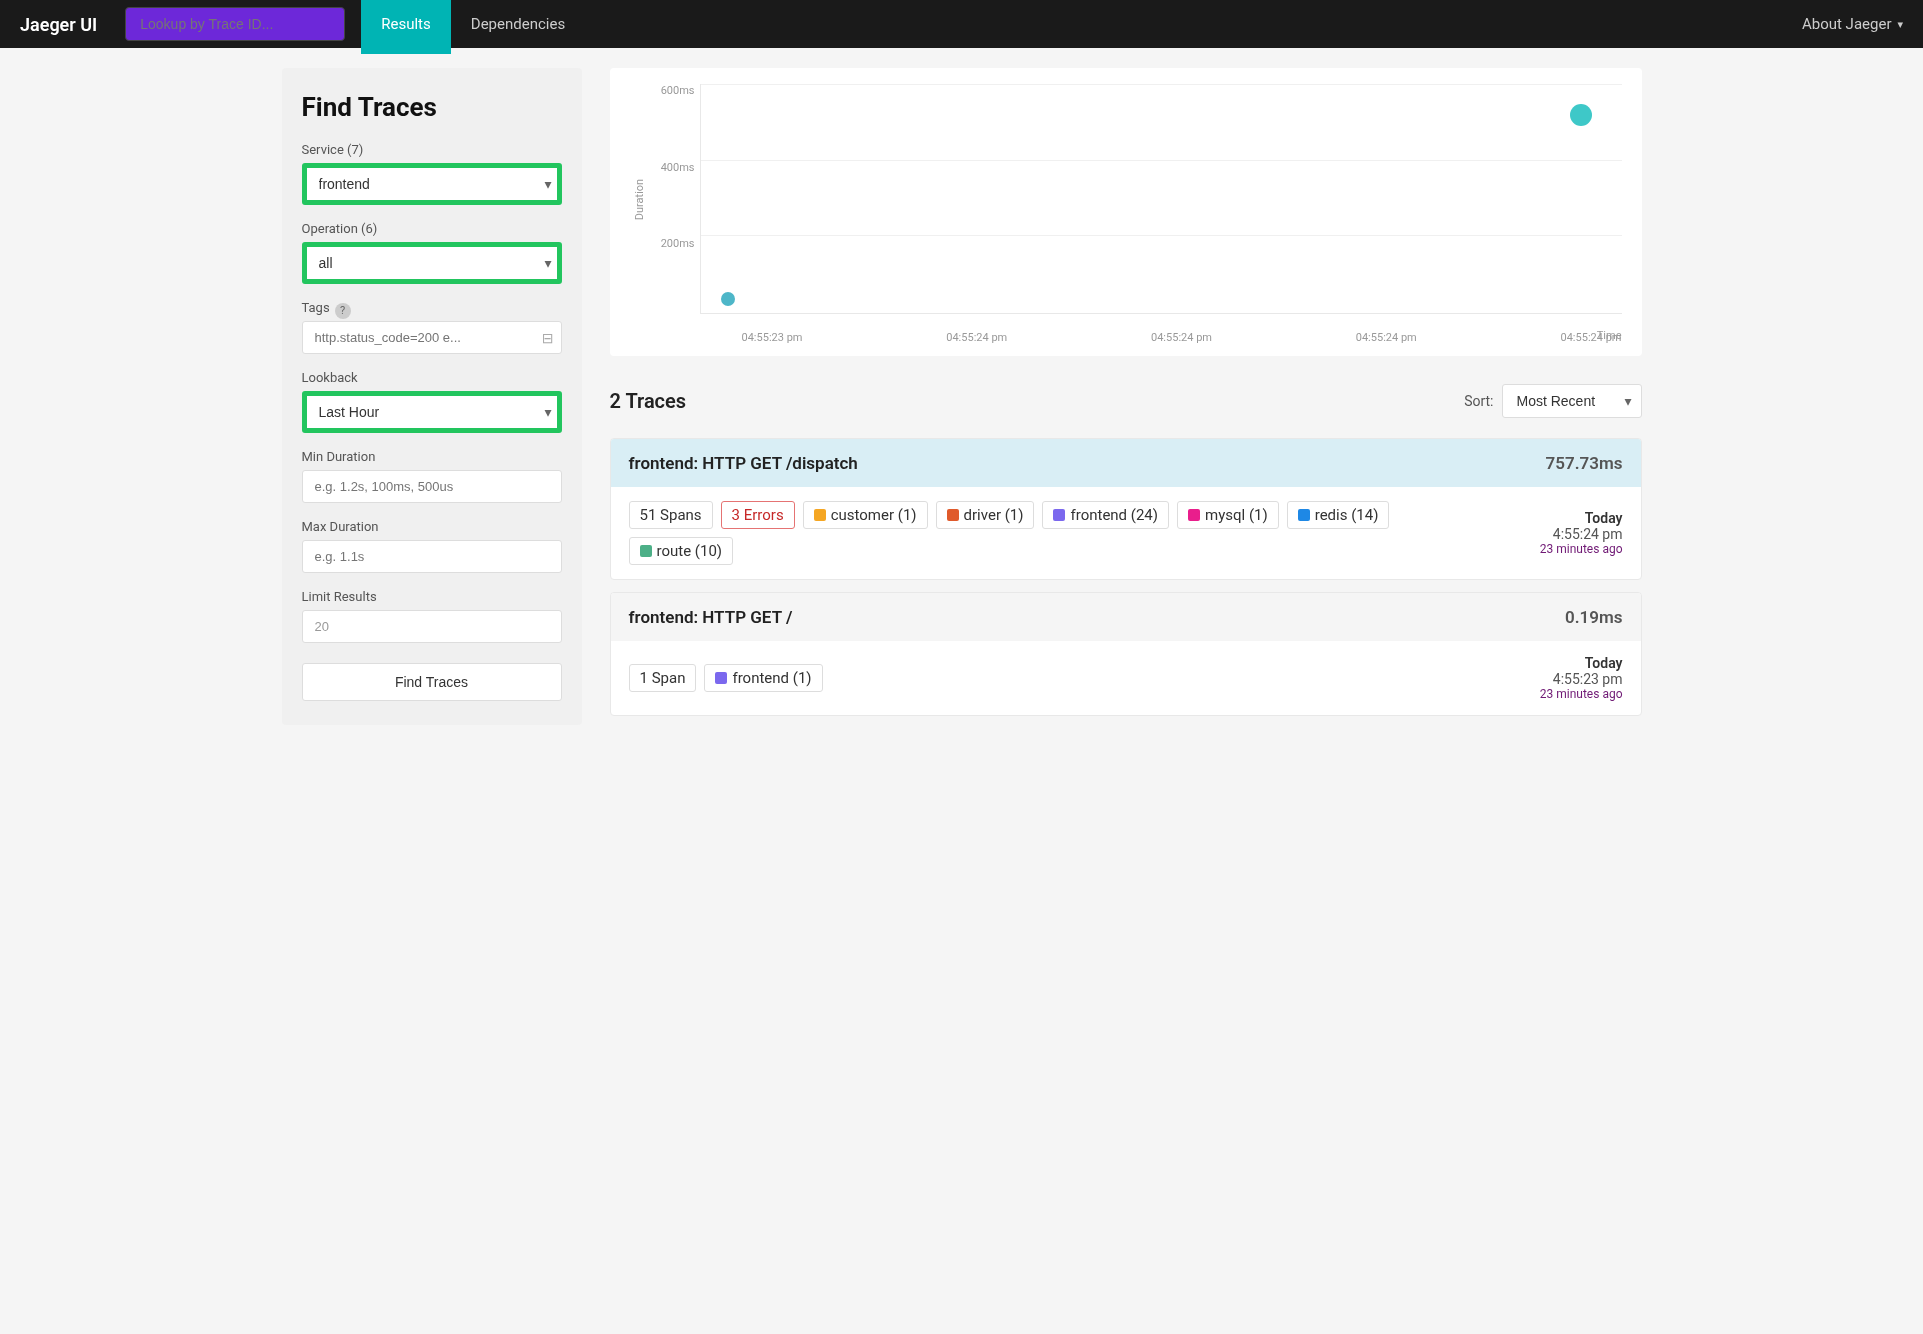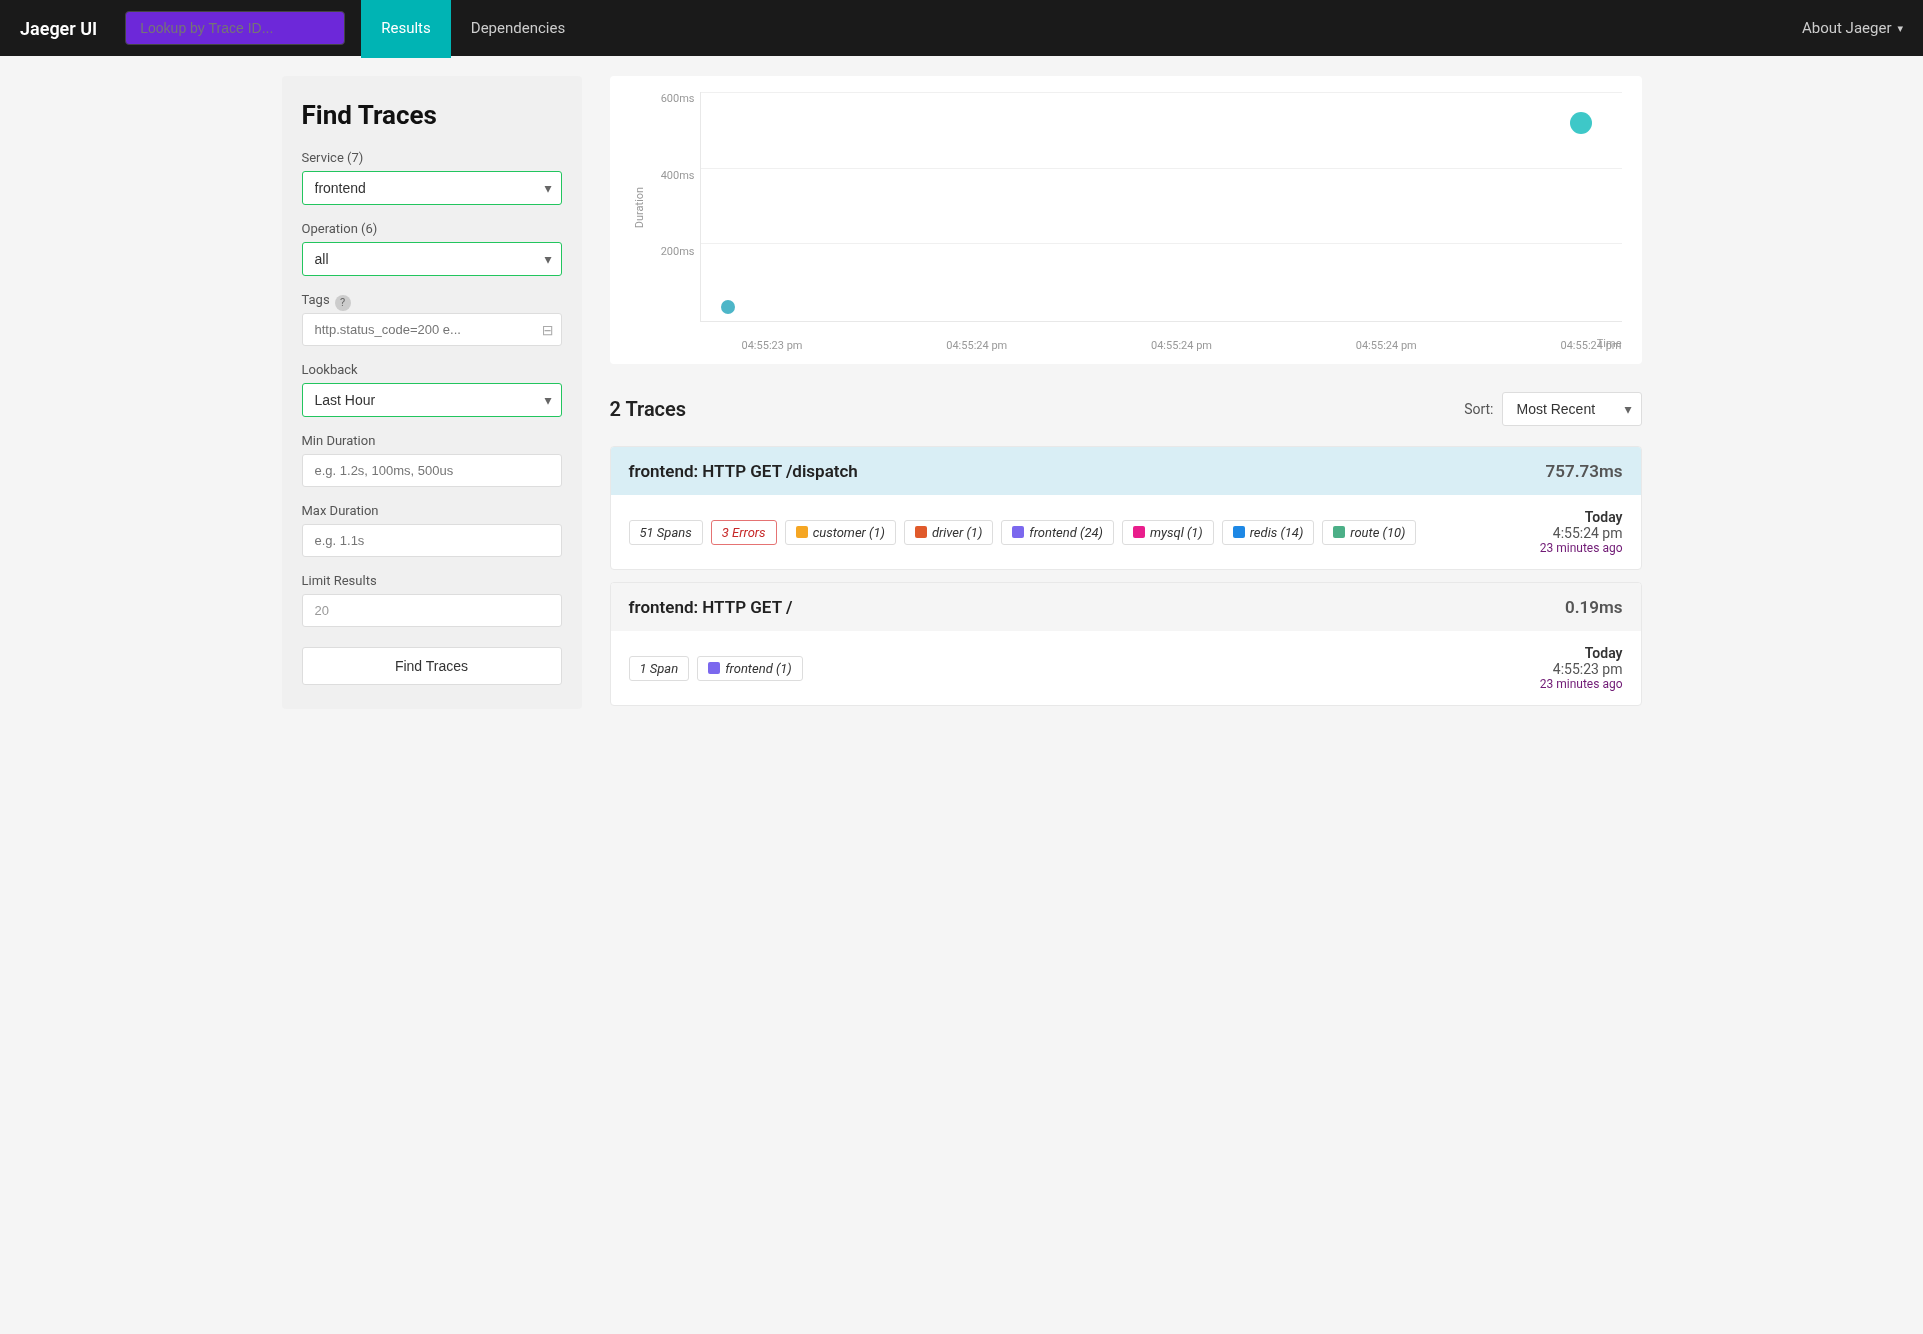--- a/index.html
+++ b/index.html
@@ -4,21 +4,21 @@
   <style>
     * { box-sizing: border-box; margin: 0; padding: 0; }
     body { font-family: -apple-system, BlinkMacSystemFont, 'Segoe UI', Roboto, sans-serif; background: #f5f5f5; color: #333; font-size: 14px; }
 
     
     .header {
       background: #1a1a1a;
       display: flex;
       align-items: center;
       padding: 17px 20px;
-      height: 56px;
+      height: 48px;
       gap: 16px;
     }
     .header-logo {
       color: #fff;
       font-size: 18px;
       font-weight: 600;
       margin-right: 12px;
       white-space: nowrap;
     }
     .header-search-input {
@@ -95,21 +95,21 @@
     .form-group {
       margin-bottom: 16px;
     }
     .select-wrapper {
       position: relative;
       width: 100%;
     }
     .select-wrapper select {
       width: 100%;
       padding: 8px 12px;
-      border: 1px solid #22c55e;
+      border: 5px solid #22c55e;
       border-radius: 3px;
       background: #fff;
       font-size: 14px;
       color: #333;
       appearance: none;
       cursor: pointer;
     }
     .select-wrapper::after {
       content: '▾';
       position: absolute;
@@ -365,24 +365,23 @@
       gap: 8px;
       flex: 1;
     }
     .trace-tag {
       display: flex;
       align-items: center;
       gap: 5px;
       border: 1px solid #ddd;
       border-radius: 3px;
       padding: 4px 10px;
-      font-size: 13px;
+      font-size: 15px;
       color: #333;
       background: #fff;
-      font-style: italic;
     }
     .trace-tag.error {
       border-color: #e57373;
       color: #c62828;
       background: #fff;
     }
     .tag-color-dot {
       width: 12px;
       height: 12px;
       border-radius: 2px;

